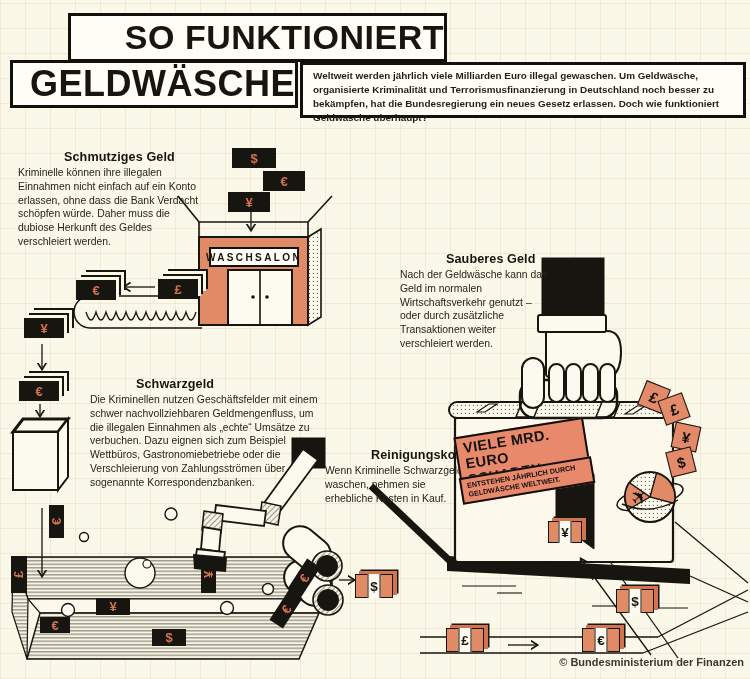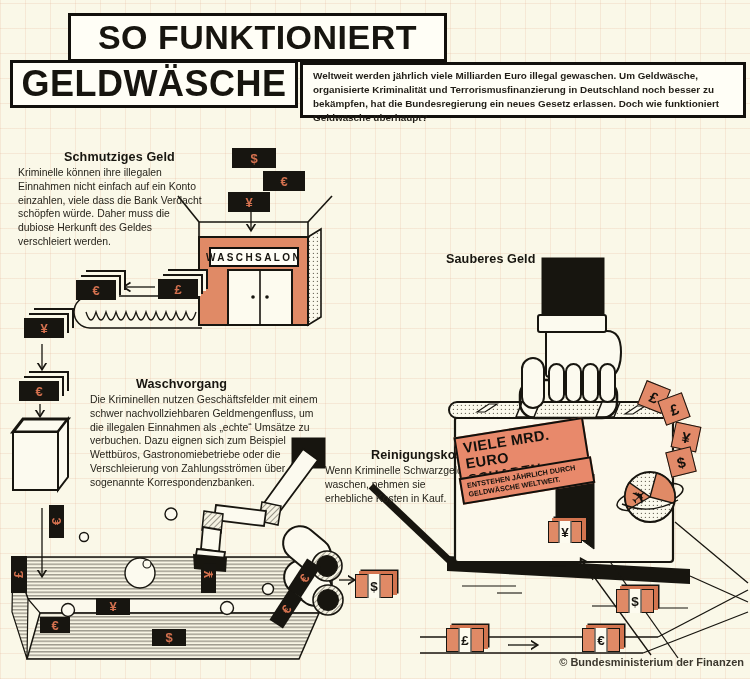--- a/index.html
+++ b/index.html
@@ -9,21 +9,21 @@
     background-color:#FAF8E8;
     background-image:
       repeating-linear-gradient(0deg, rgba(224,160,130,.18) 0 1px, transparent 1px 25px),
       repeating-linear-gradient(90deg, rgba(224,160,130,.18) 0 1px, transparent 1px 25px);
     color:#17150f;
   }
   svg.base{position:absolute; left:0; top:0; z-index:1;}
   svg.over{position:absolute; left:0; top:0; z-index:4; pointer-events:none;}
   .titlebox{
     position:absolute; background:#FFFEF6; border:3px solid #12100c;
-    display:flex; align-items:center; justify-content:center;
+    display:flex; align-items:center; justify-content:flex-end;
     font-weight:bold; letter-spacing:.5px; z-index:6;
   }
   .t1{left:68px; top:13px; width:379px; height:49px; font-size:34px;}
   .t2{left:10px; top:60px; width:288px; height:48px; font-size:36px;}
   .introbox{
     position:absolute; left:300px; top:62px; width:446px; height:56px;
     background:#FFFEF6; border:3px solid #12100c; z-index:6;
     font-size:9.9px; line-height:1.42; padding:4px 10px; font-weight:bold; color:#211e17;
   }
   .sec{position:absolute; z-index:6;}
@@ -303,27 +303,28 @@
   <div class="titlebox t1">
       <span>SO FUNKTIONIERT</span>
     </div>
   <div class="titlebox t2">
       <span>GELDWÄSCHE</span>
     </div>
   <div class="introbox"><span>Weltweit werden jährlich viele Milliarden Euro illegal gewaschen. Um Geldwäsche, organisierte Kriminalität und Terrorismusfinanzierung in Deutschland noch besser zu bekämpfen, hat die Bundesregierung ein neues Gesetz erlassen. Doch wie funktioniert Geldwäsche überhaupt?</span></div>
 
   <div class="sec sec-schmutzig">
     <h3>Schmutziges Geld</h3>
-    <p>Kriminelle können ihre illegalen Einnahmen nicht einfach auf ein Konto einzahlen, viele dass die Bank Verdacht schöpfen würde. Daher muss die dubiose Herkunft des Geldes verschleiert werden.</p>
+    <p>Kriminelle können ihre illegalen Einnahmen nicht einfach auf ein Konto erlassen, ohne dass die Bank Verdacht schöpfen würde. Daher muss die dubiose Herkunft des Geldes verschleiert werden.</p>
   </div>
   <div class="sec sec-sauber">
     <h3>Sauberes Geld</h3>
+    <p>Nach der Geldwäsche kann das Geld im normalen Wirtschaftsverkehr genutzt – oder durch zusätzliche Transaktionen weiter verschleiert werden.</p>
   </div>
   <div class="sec sec-wasch">
-    <h3>Waschvorgang</h3>
+    <h3>Schwarzgeld</h3>
     <p>Die Kriminellen nutzen Geschäftsfelder mit einem schwer nachvollziehbaren Geldmengenfluss, um die illegalen Einnahmen als „echte“ Umsätze zu verbuchen. Dazu eignen sich zum Beispiel Wettbüros, Gastronomiebetriebe oder die Verschleierung von Zahlungsströmen über sogenannte Korrespondenzbanken.</p>
   </div>
   <div class="sec sec-kosten">
     <h3>Reinigungskosten</h3>
     <p>Wenn Kriminelle Schwarzgeld waschen, nehmen sie erhebliche Kosten in Kauf.</p>
   </div>
 
   <div class="sign">WASCHSALON</div>
 
   <div class="damage1">

